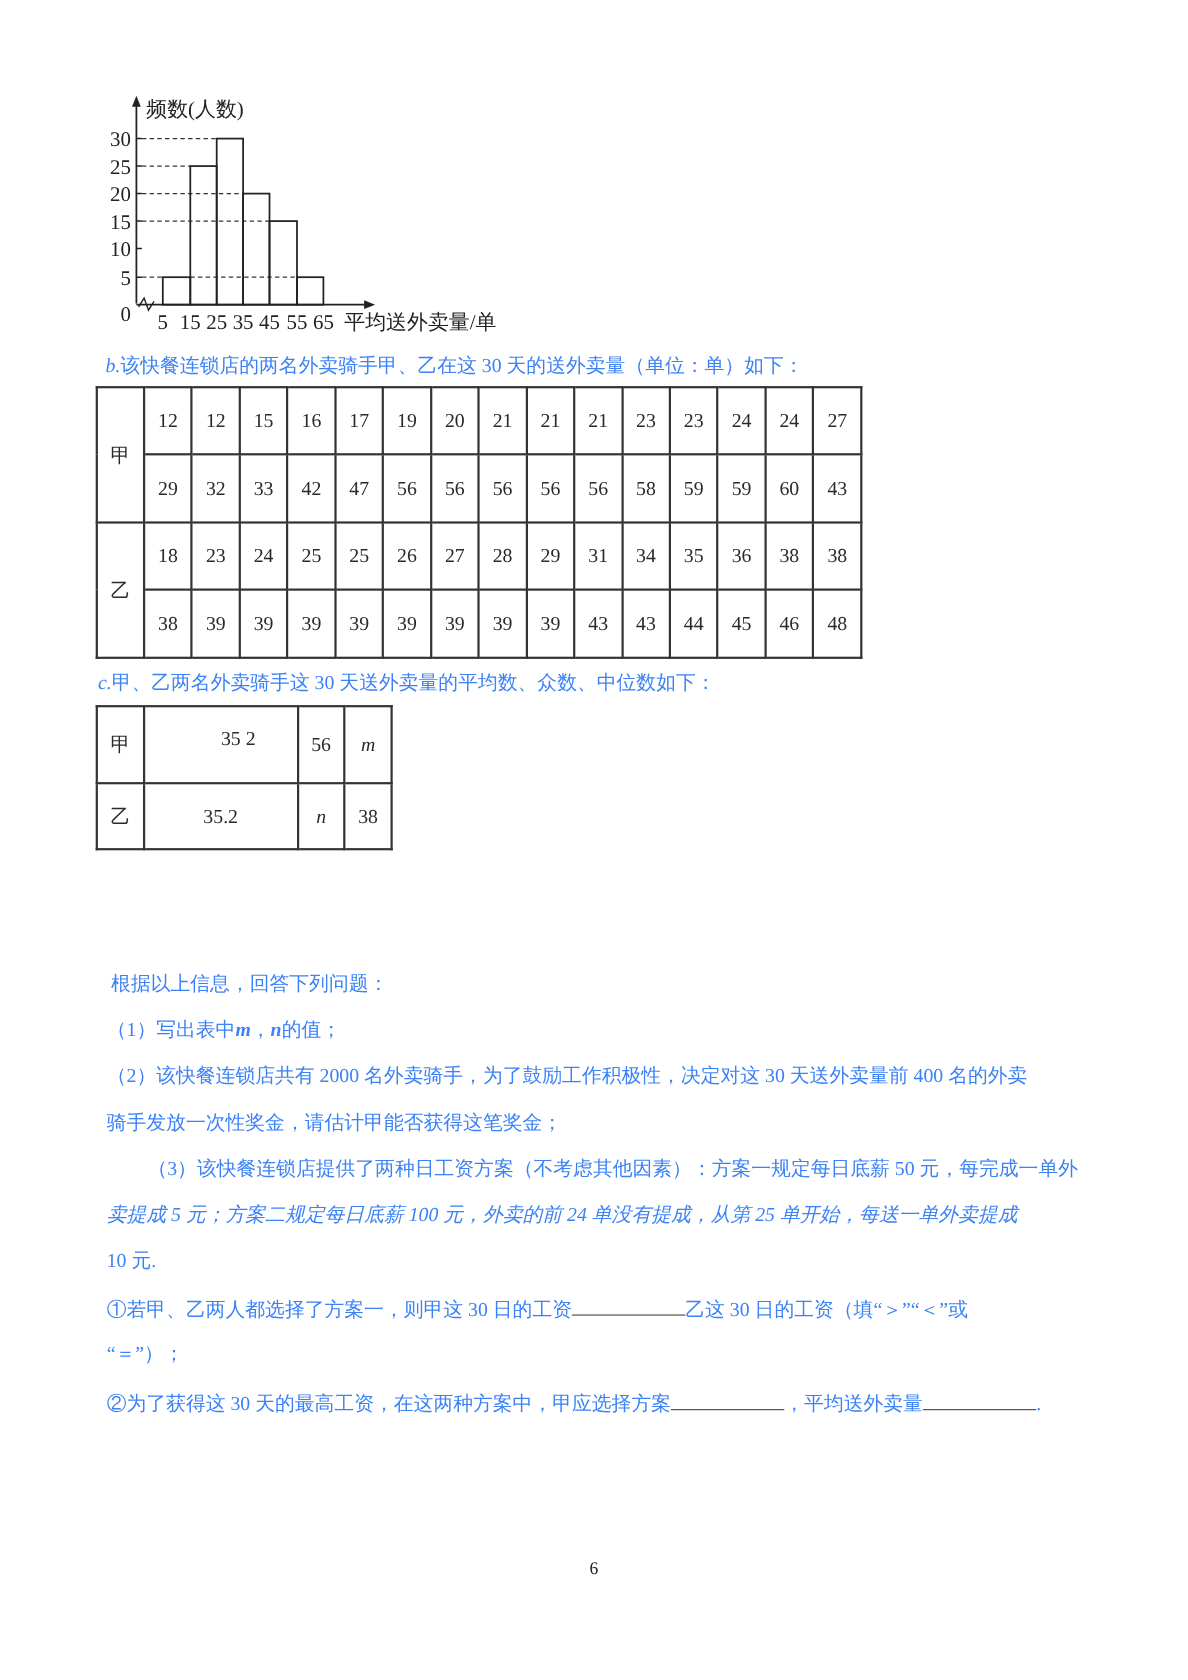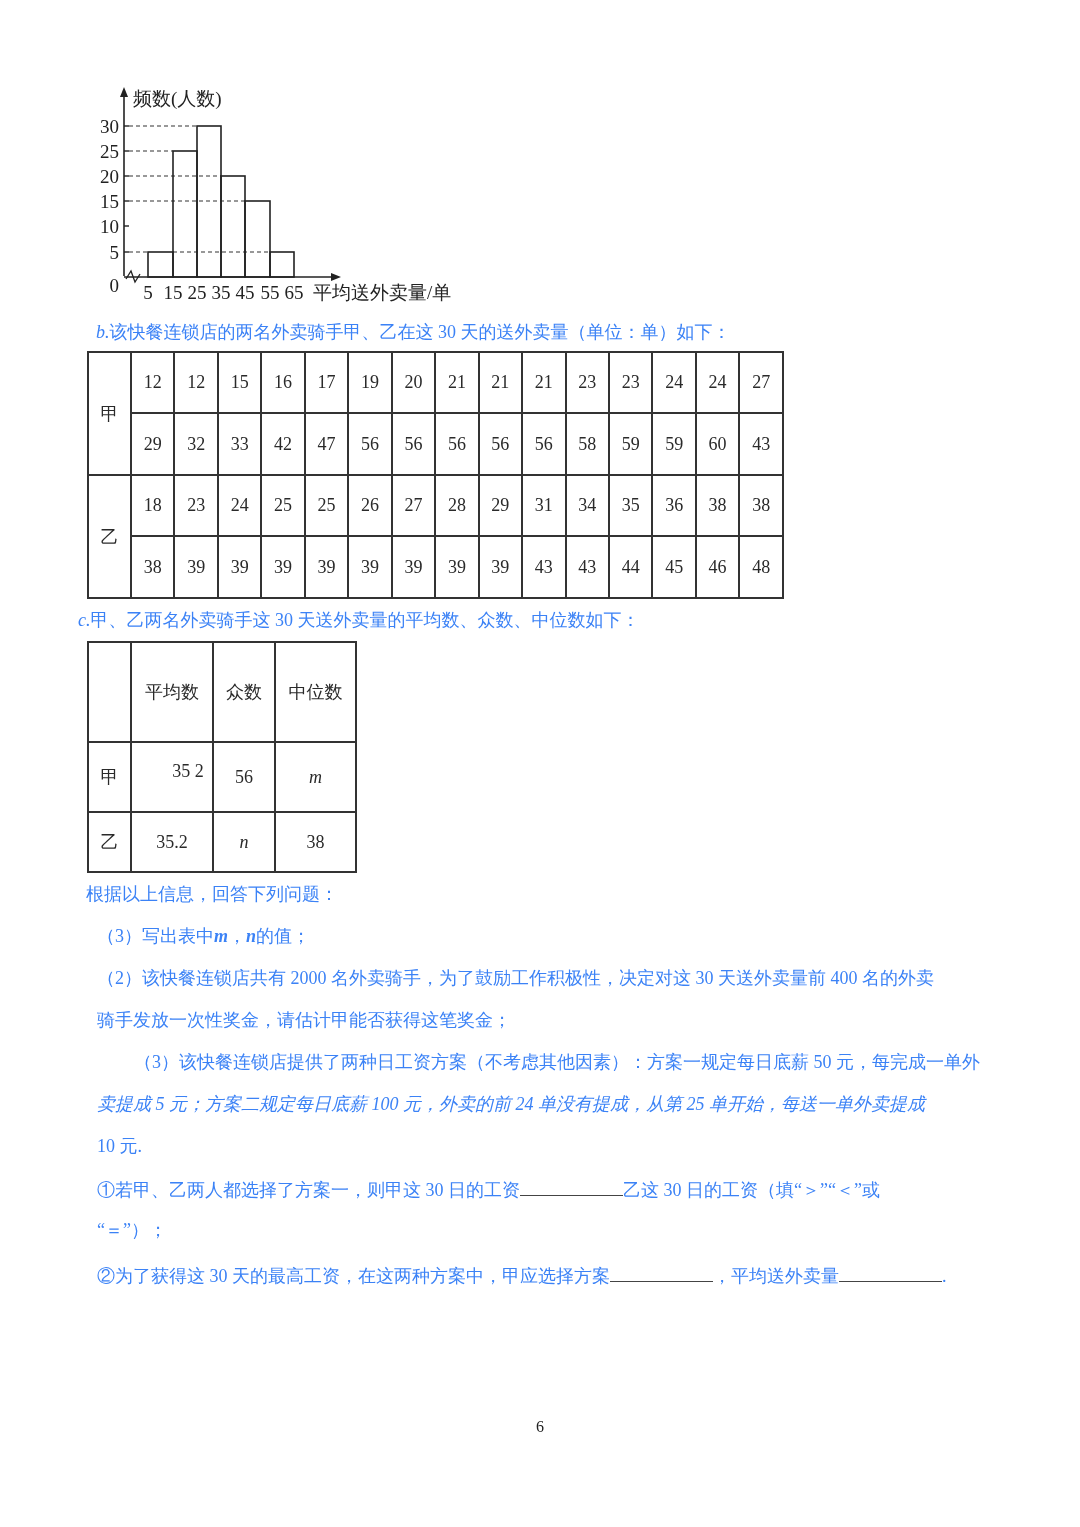--- a/index.html
+++ b/index.html
@@ -151,51 +151,45 @@
       <td>43</td>
       <td>43</td>
       <td>44</td>
       <td>45</td>
       <td>46</td>
       <td>48</td>
     </tr>
   </tbody>
 </table>
 
-<div class="abs text" style="left:78px; top:609px;text-align:center;">
+<div class="abs text" style="left:89px; top:609px;text-align:center;">
   <span class="it">c.</span><span>甲、乙两名外卖骑手这 30 天送外卖量的平均数、众数、中位数如下：</span>
 </div>
 
 <table class="grid" style="left:87px; top:641px; width:270px;">
   <tbody>
-    <tr style="height:100px;">
-      <td style="width:41px;"></td>
-      <td style="width:80px;">平均数</td>
-      <td style="width:60px;">众数</td>
-      <td>中位数</td>
-    </tr>
     <tr style="height:70px;">
       <td>甲</td>
       <td><span style="position:relative; top:-6px;margin-left:32px;">35 2</span></td>
       <td>56</td>
       <td class="it">m</td>
     </tr>
     <tr style="height:60px;">
       <td>乙</td>
       <td>35.2</td>
       <td class="it">n</td>
       <td>38</td>
     </tr>
   </tbody>
 </table>
 
-<div class="abs text" style="left:86px; top:883px;text-align:right;">根据以上信息，回答下列问题：</div>
+<div class="abs text" style="left:101px; top:883px;text-align:right;">根据以上信息，回答下列问题：</div>
 
 <div class="abs text" style="left:97px; top:925px;">
-  <span>（3）写出表中</span><b class="it">m</b><span>，</span><b class="it">n</b><span>的值；</span>
+  <span>（1）写出表中</span><b class="it">m</b><span>，</span><b class="it">n</b><span>的值；</span>
 </div>
 
 <div class="abs text" style="left:97px; top:967px;">（2）该快餐连锁店共有 2000 名外卖骑手，为了鼓励工作积极性，决定对这 30 天送外卖量前 400 名的外卖</div>
 <div class="abs text" style="left:97px; top:1009px;">骑手发放一次性奖金，请估计甲能否获得这笔奖金；</div>
 
 <div class="abs text" style="left:97px; top:1051px;margin-left:37px;">（3）该快餐连锁店提供了两种日工资方案（不考虑其他因素）：方案一规定每日底薪 50 元，每完成一单外</div>
 <div class="abs text" style="left:97px; top:1093px;font-style:italic;">卖提成 5 元；方案二规定每日底薪 100 元，外卖的前 24 单没有提成，从第 25 单开始，每送一单外卖提成</div>
 <div class="abs text" style="left:97px; top:1135px;text-align:right;">10 元.</div>
 
 <div class="abs text" style="left:97px; top:1177px;">

